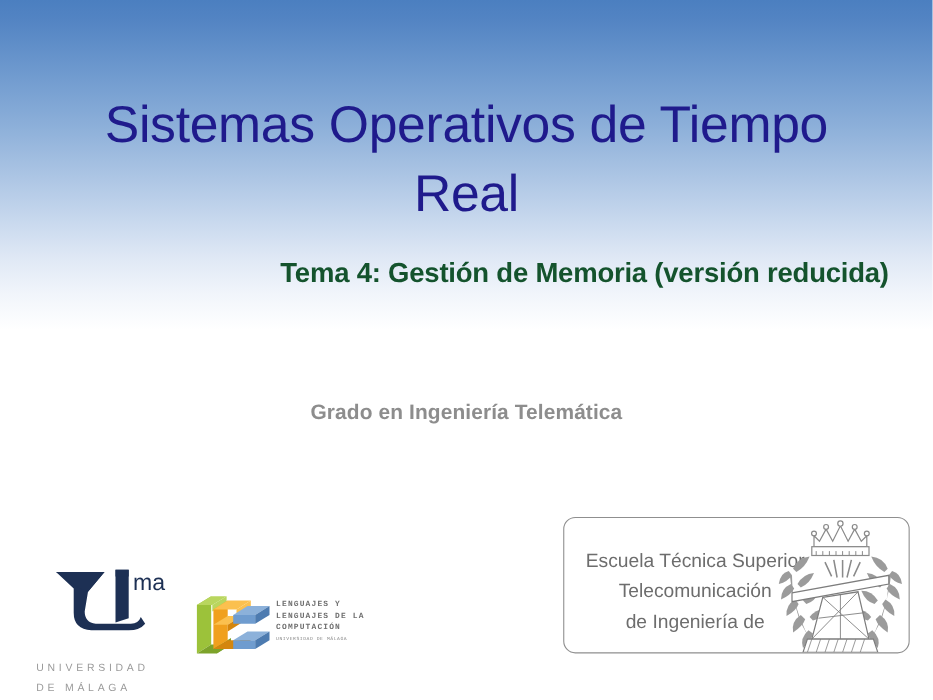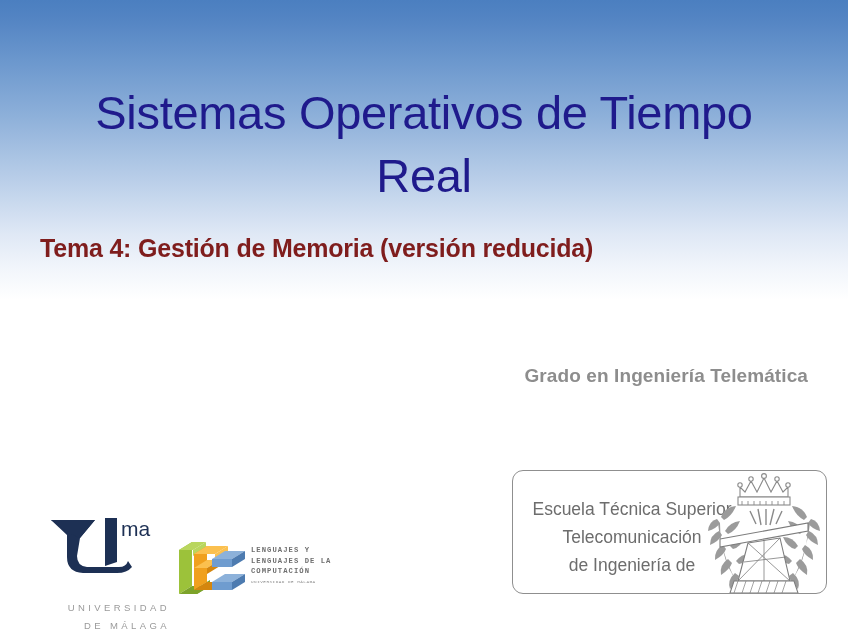--- a/index.html
+++ b/index.html
@@ -60,34 +60,34 @@
     letter-spacing: -0.3px;
     margin-top: 24px;
   }
 
   
   #topic {
     position: absolute;
     left: 40px;
     top: 234px;
     width: 768px;
-    text-align: left;
+    text-align: right;
     font-size: 25px;
     font-weight: bold;
-    color: #7f1d1d;
+    color: #14532d;
     letter-spacing: -0.2px;
   }
 
   
   #degree {
     position: absolute;
     left: 40px;
     top: 365px;
     width: 768px;
-    text-align: right;
+    text-align: center;
     font-size: 19px;
     font-weight: bold;
     color: #8d8d8d;
     letter-spacing: 0.1px;
   }
 
   
   #uma-logo {
     position: absolute;
     left: 33px;
@@ -97,23 +97,23 @@
   }
   #uma-mark {
     position: absolute;
     left: 0;
     top: 0;
     width: 125px;
     height: 72px;
   }
   .uma-words {
     position: absolute;
-    left: 12px;
+    left: 0;
     width: 125px;
-    text-align: right;
+    text-align: left;
     font-size: 9.5px;
     letter-spacing: 3.4px;
     color: #9a9a9a;
     font-weight: 400;
   }
   #uma-line1 { top: 92px; }
   #uma-line2 { top: 110px; }
 
   
   #lcc-logo {

